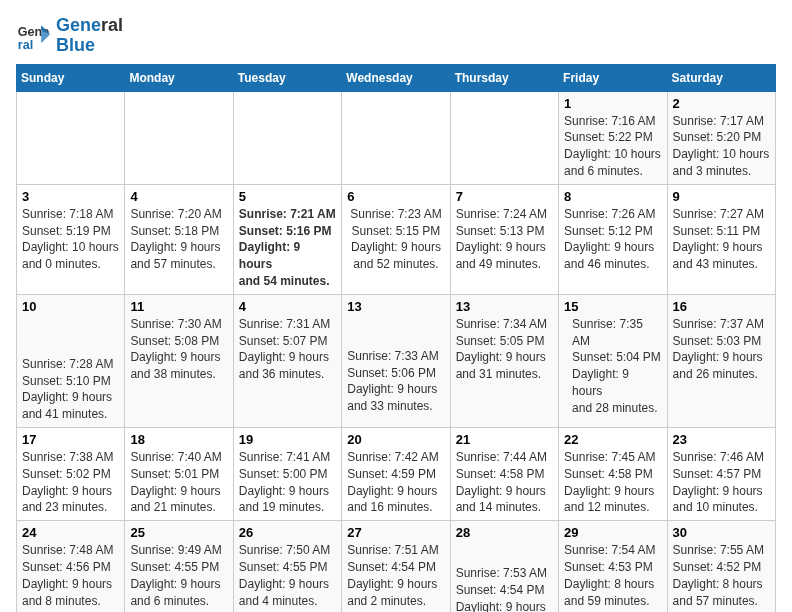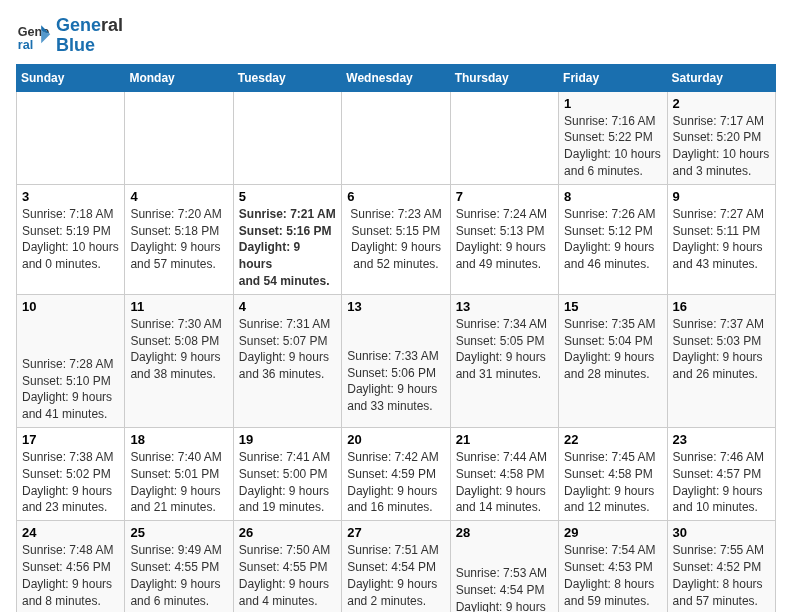--- a/index.html
+++ b/index.html
@@ -230,21 +230,21 @@
         </td>
         <td>
           <span class="day-num">13</span>
           <div class="day-detail" style="white-space: pre-line;">Sunrise: 7:34 AM
 Sunset: 5:05 PM
 Daylight: 9 hours
 and 31 minutes.</div>
         </td>
         <td>
           <span class="day-num">15</span>
-          <div class="day-detail" style="white-space: pre-line;">Sunrise: 7:35 AM
+          <div class="day-detail" style="white-space: pre-line; margin-left: 8px;">Sunrise: 7:35 AM
 Sunset: 5:04 PM
 Daylight: 9 hours
 and 28 minutes.</div>
         </td>
         <td>
           <span class="day-num">16</span>
           <div class="day-detail" style="white-space: pre-line;">Sunrise: 7:37 AM
 Sunset: 5:03 PM
 Daylight: 9 hours
 and 26 minutes.</div>

